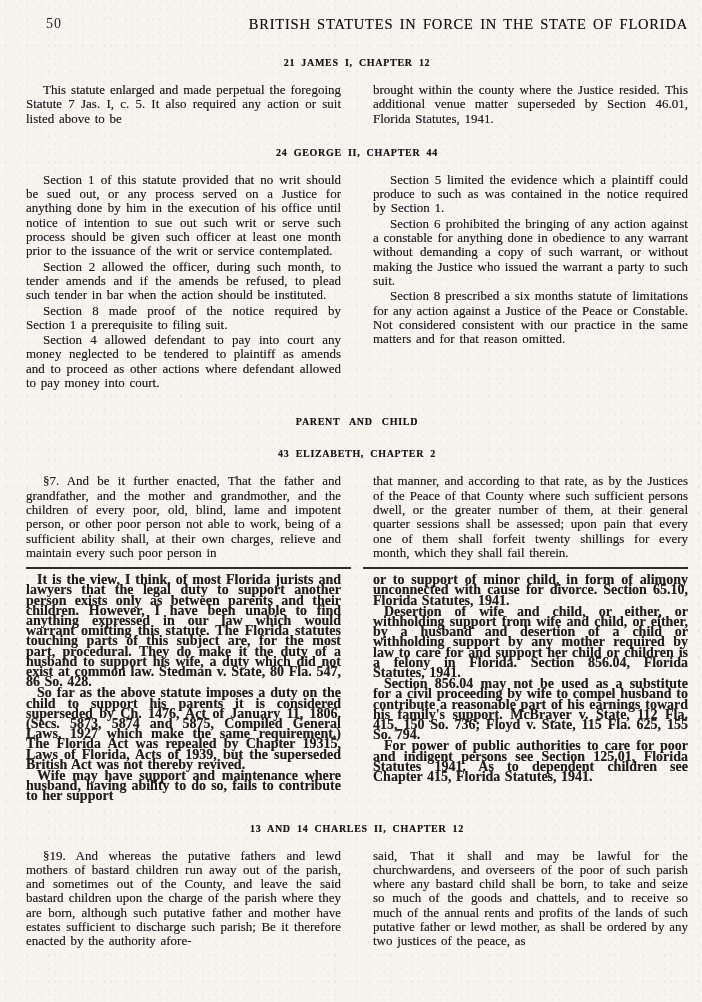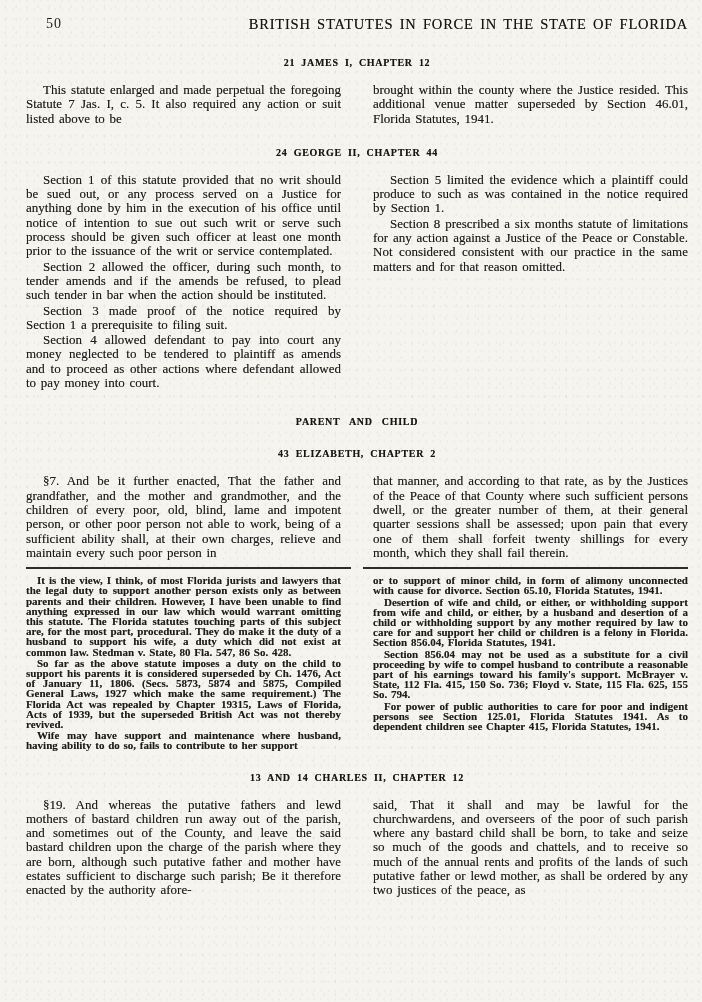--- a/index.html
+++ b/index.html
@@ -39,21 +39,21 @@
   .col p {
     font-size:13px; line-height:14.3px; text-align:justify;
     text-indent:17px; word-spacing:1.5px; color:#1b1b1b;
     text-shadow:0 0 0.35px rgba(20,20,20,0.45);
   }
   .col p + p { margin-top:1px; }
   .col.cont p:first-child { text-indent:0; }
   .foot-rule { display:flex; gap:12px; margin:7px 0 6px 0; }
   .foot-rule .rule-seg { flex:1 1 0; border-top:2px solid #2e2d2a; }
   .footnotes .col p {
-    font-size:11px; line-height:10.2px; font-weight:bold;
+    font-size:14px; line-height:10.2px; font-weight:bold;
     text-indent:11px; word-spacing:1px; color:#1e1d1b;
     text-shadow:0 0 0.3px rgba(0,0,0,0.4);
   }
   .footnotes .col p + p { margin-top:1px; }
   .footnotes .col.cont p:first-child { text-indent:0; }
 </style>
 </head>
 <body>
 
 <div class="page">
@@ -74,25 +74,26 @@
         </div>
     </div>
   </section>
 
   <section>
     <h2 class="sec-head">24 GEORGE II, CHAPTER 44</h2>
     <div class="cols">
       <div class="col">
           <p>Section 1 of this statute provided that no writ should be sued out, or any process served on a Justice for anything done by him in the execution of his office until notice of intention to sue out such writ or serve such process should be given such officer at least one month prior to the issuance of the writ or service contemplated.</p>
           <p>Section 2 allowed the officer, during such month, to tender amends and if the amends be refused, to plead such tender in bar when the action should be instituted.</p>
-          <p>Section 3 made proof of the notice required by Section 1 a prerequisite to filing suit.</p>
+          <p>Section 8 made proof of the notice required by Section 1 a prerequisite to filing suit.</p>
           <p>Section 4 allowed defendant to pay into court any money neglected to be tendered to plaintiff as amends and to proceed as other actions where defendant allowed to pay money into court.</p>
         </div>
       <div class="col">
           <p>Section 5 limited the evidence which a plaintiff could produce to such as was contained in the notice required by Section 1.</p>
+          <p>Section 6 prohibited the bringing of any action against a constable for anything done in obedience to any warrant without demanding a copy of such warrant, or without making the Justice who issued the warrant a party to such suit.</p>
           <p>Section 8 prescribed a six months statute of limitations for any action against a Justice of the Peace or Constable.  Not considered consistent with our practice in the same matters and for that reason omitted.</p>
         </div>
     </div>
   </section>
 
   <h2 class="sec-head part-title">PARENT AND CHILD</h2>
 
   <section>
     <h2 class="sec-head">43 ELIZABETH, CHAPTER 2</h2>
     <div class="cols">

